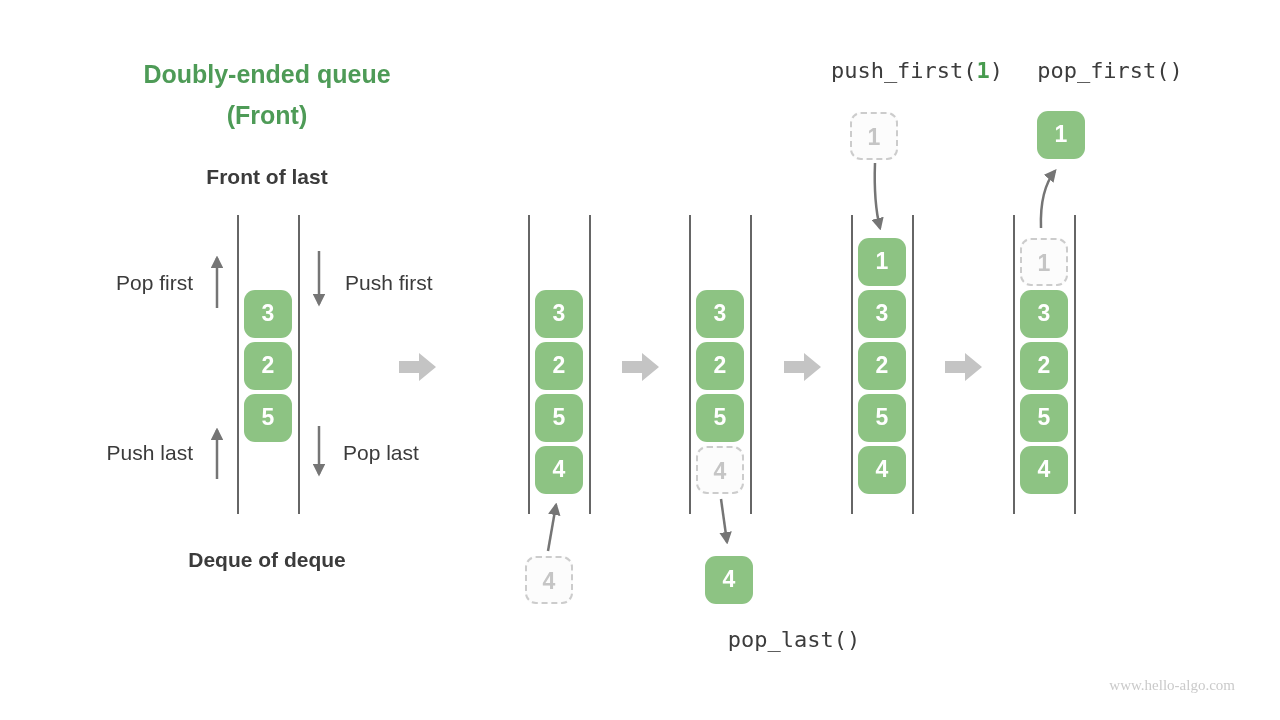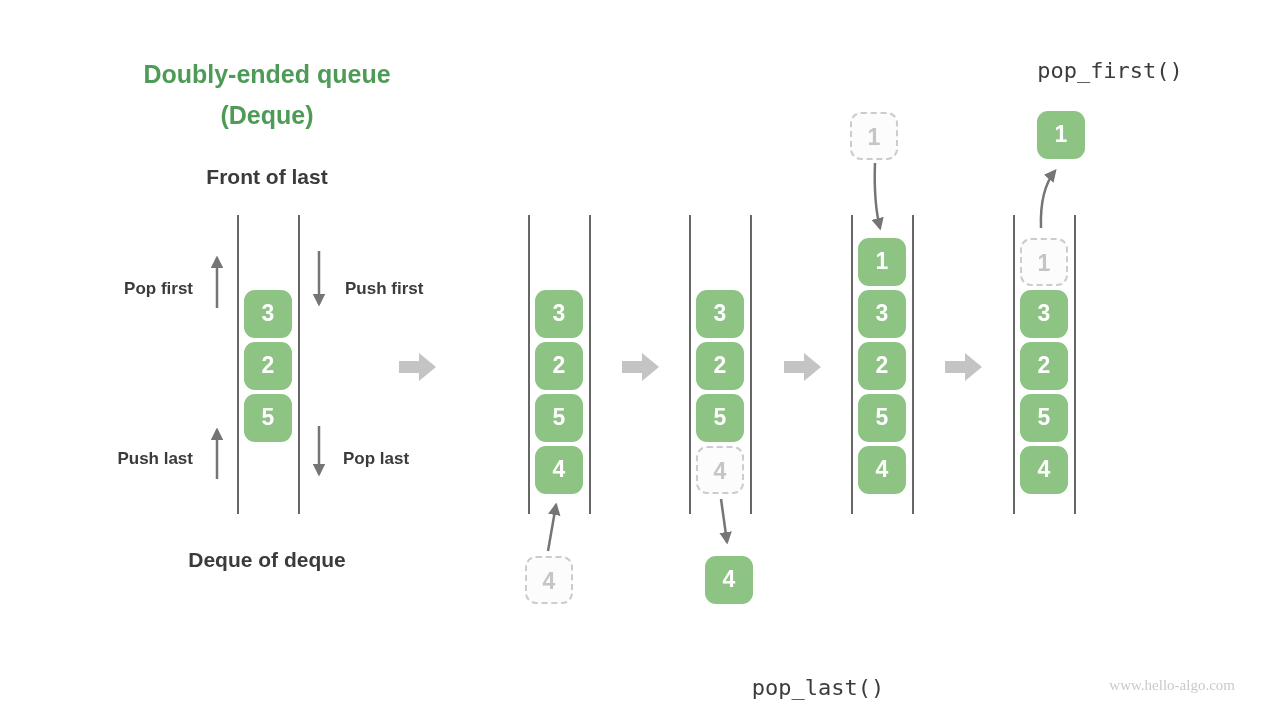--- a/index.html
+++ b/index.html
@@ -9,21 +9,21 @@
     --watermark:#cacaca;
   }
   html,body{margin:0;padding:0;background:#fff;}
   .canvas{
     position:relative; width:1280px; height:720px; background:#ffffff; overflow:hidden;
     font-family:"Liberation Sans", sans-serif;
   }
   .ctext{position:absolute; transform:translateX(-50%); white-space:nowrap;}
   .title{font-size:25px; font-weight:bold; color:var(--title-green); letter-spacing:0px;}
   .biglabel{font-size:21px; font-weight:bold; color:var(--dark-text);}
-  .sidelabel{position:absolute; white-space:nowrap; font-size:17px; font-weight:bold; color:var(--dark-text);margin-top:8px;}
+  .sidelabel{position:absolute; white-space:nowrap; font-size:21px; font-weight:normal; color:var(--dark-text);}
   .op{
     position:absolute; transform:translateX(-50%); white-space:nowrap;
     font-family:"DejaVu Sans Mono", monospace; font-size:22px; color:var(--code-text);
   }
   .op .arg{color:var(--arg-green); font-weight:bold;}
   .qline{position:absolute; width:1.5px; background:var(--queue-line);}
   .cell{
     position:absolute; width:48px; height:48px; box-sizing:border-box;
     border-radius:11px; text-align:center; line-height:46px;
     font-size:23px; font-weight:bold;
@@ -38,32 +38,33 @@
     position:absolute; font-family:Liberation Serif, serif; font-size:15px;
     color:var(--watermark); white-space:nowrap;
   }
 </style>
 </head>
 <body>
 
 <div class="canvas">
 
   <div class="ctext title" style="left:267px; top:60px;">Doubly-ended queue</div>
-  <div class="ctext title" style="left:267px; top:101px;">(Deque)</div>
+  <div class="ctext title" style="left:267px; top:101px;">(Front)</div>
 
   <div class="ctext biglabel" style="left:267px; top:165px;">Front of last</div>
   <div class="ctext biglabel" style="left:267px; top:548px;">Deque of deque</div>
 
   <div class="sidelabel" style="right:1087px; top:271px;">Pop first</div>
   <div class="sidelabel" style="left:345px; top:271px;">Push first</div>
   <div class="sidelabel" style="right:1087px; top:441px;">Push last</div>
   <div class="sidelabel" style="left:343px; top:441px;">Pop last</div>
 
+  <div class="op" style="left:917px; top:58px;"><span>push_first(</span><span class="arg">1</span><span>)</span></div>
   <div class="op" style="left:1110px; top:58px;">pop_first()</div>
-  <div class="op" style="left:818px; top:627px;margin-top:48px;">pop_last()</div>
+  <div class="op" style="left:794px; top:627px;">pop_last()</div>
 
   <div id="queues-layer">
       <div class="qline" style="left: 237px; top: 215px; height: 299px;"></div>
       <div class="qline" style="left: 298px; top: 215px; height: 299px;"></div>
       <div class="cell solid" style="left: 244px; top: 290px;">3</div>
       <div class="cell solid" style="left: 244px; top: 342px;">2</div>
       <div class="cell solid" style="left: 244px; top: 394px;">5</div>
       <div class="qline" style="left: 528px; top: 215px; height: 299px;"></div>
       <div class="qline" style="left: 589px; top: 215px; height: 299px;"></div>
       <div class="cell solid" style="left: 535px; top: 290px;">3</div>

